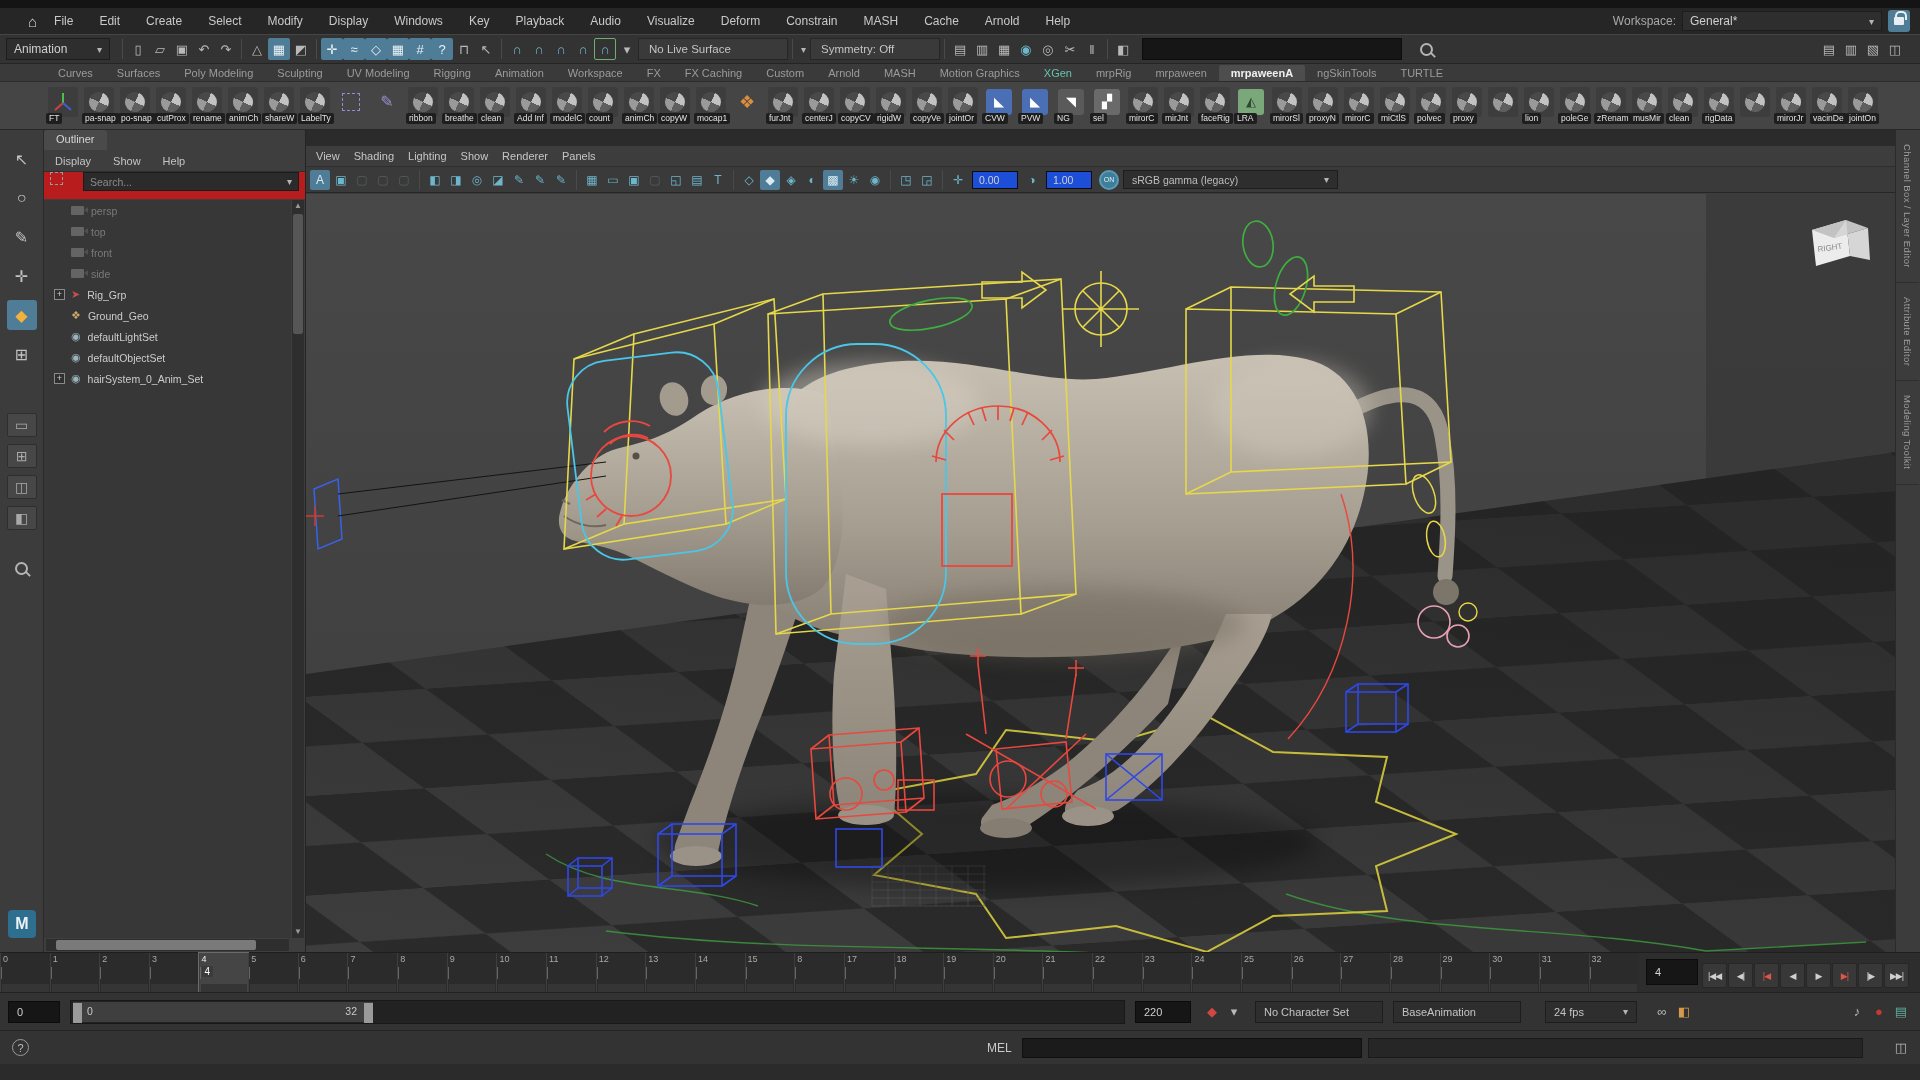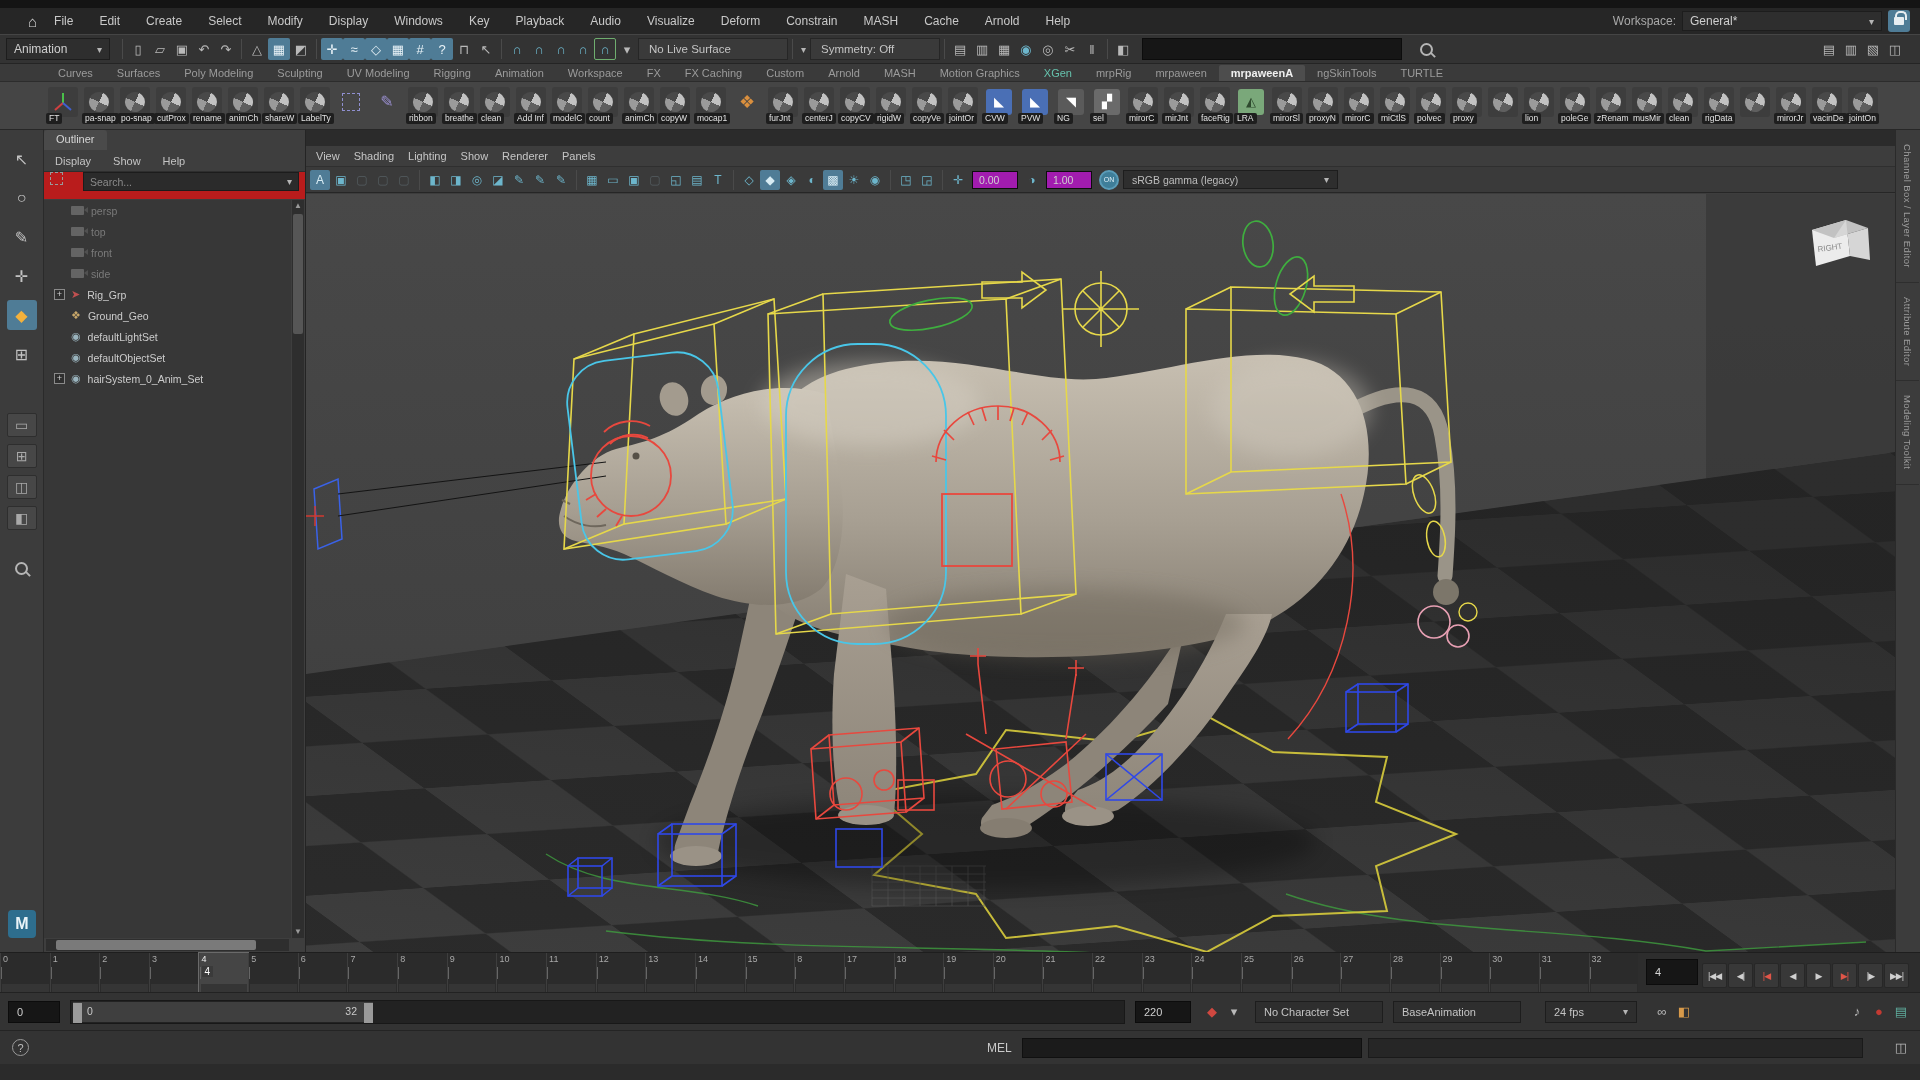--- a/index.html
+++ b/index.html
@@ -96,21 +96,21 @@
 
   
   #viewport { left:306px; top:146px; width:1589px; height:822px; background:#3d3d3d; }
   #vp-menus { height:21px; display:flex; align-items:center; background:#3d3d3d; border-bottom:1px solid #2f2f2f; padding-left:10px; }
   #vp-menus span { font-size:11px; color:#c6c6c6; padding:0 12px 0 0; margin-right:2px; }
   #vp-toolbar { height:26px; display:flex; align-items:center; background:#3a3a3a; border-bottom:1px solid #262626; padding-left:4px; gap:1px; }
   .vp-ico { width:20px; height:20px; display:flex; align-items:center; justify-content:center;
       color:#6db6cc; font-size:12px; border-radius:2px; }
   .vp-ico.active { background:#4f7c96; color:#d8ecf4; }
   .vp-ico.dim { color:#555e62; }
-  .vp-field { width:46px; height:18px; background:#a21caf; border:1px solid #0d0d0d; color:#cfcfcf;
+  .vp-field { width:46px; height:18px; background:#1d4ed8; border:1px solid #0d0d0d; color:#cfcfcf;
       font-size:10.5px; display:flex; align-items:center; padding:0 6px; margin:0 3px; }
   #on-toggle { width:20px; height:20px; border-radius:50%; background:#3f7e99; color:#dff0f8; font-size:7px;
       display:flex; align-items:center; justify-content:center; margin:0 3px; border:2px solid #5a9cb8; }
   #colorspace { width:215px; height:19px; background:#2e2e2e; border:1px solid #1d1d1d; color:#bdbdbd; font-size:10.5px;
       display:flex; align-items:center; justify-content:space-between; padding:0 8px; }
   #scene { position:absolute; left:0; top:48px; width:1589px; height:774px; overflow:hidden; }
 
   
   #right-strip { left:1895px; top:130px; width:25px; height:822px; background:#3c3c3c; border-left:1px solid #2a2a2a; }
   .vtab { writing-mode:vertical-rl; font-size:9.5px; color:#9d9d9d; padding:14px 6px; letter-spacing:.4px; border-bottom:1px solid #2e2e2e; }

